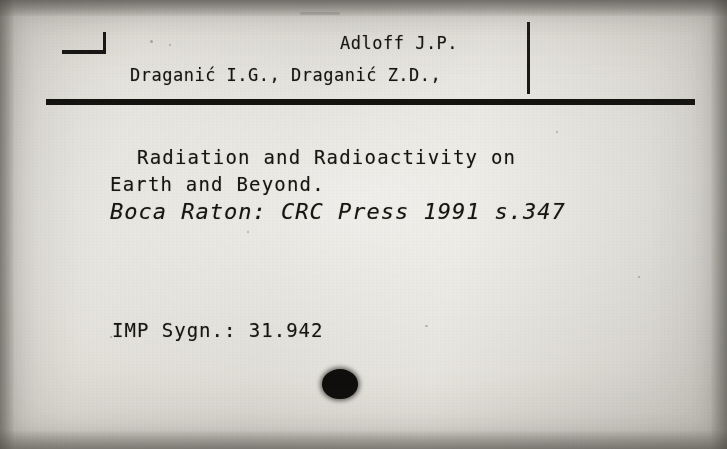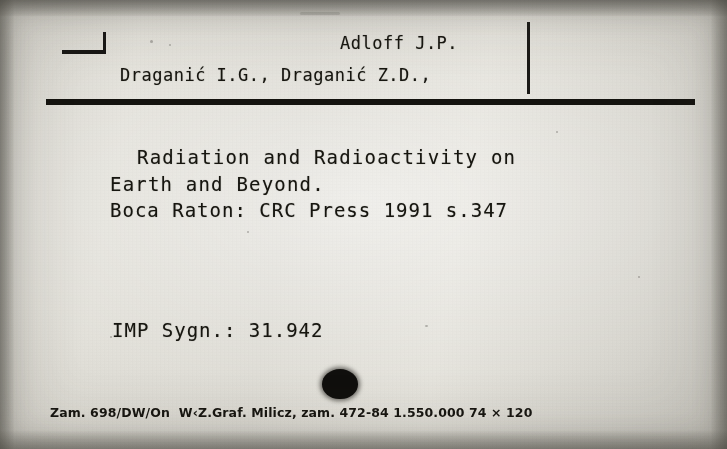--- a/index.html
+++ b/index.html
@@ -110,42 +110,43 @@
     letter-spacing: 0.5px;
     white-space: pre;
     text-shadow: 0 0 1px rgba(30,28,22,0.35);
   }
   .author-1 {
     left: 340px;
     top: 33px;
     font-size: 17px;
   }
   .author-2 {
-    left: 120px;
+    left: 130px;
     top: 65px;
     font-size: 17px;
   }
   .title-1 {
     left: 137px;
     top: 146px;
     font-size: 19px;
     letter-spacing: 1.2px;
   }
   .title-2 {
     left: 110px;
     top: 173px;
     font-size: 19px;
     letter-spacing: 1.2px;
     text-align: center;
   }
   .imprint {
     left: 110px;
     top: 199px;
-    font-size: 19px;
+    font-size: 22px;
     letter-spacing: 1.0px;
+    font-style: italic;
   }
   .signature {
     left: 112px;
     top: 271px;
     font-size: 19px;
     letter-spacing: 1.0px;
     margin-top: 48px;
   }
 
   
@@ -214,21 +215,20 @@
   <div class="hrule"></div>
 
   <div class="txt title-1">Radiation and Radioactivity on</div>
   <div class="txt title-2">Earth and Beyond.</div>
   <div class="txt imprint">Boca Raton: CRC Press 1991 s.347</div>
 
   <div class="txt signature">IMP Sygn.: 31.942</div>
 
   <div class="punch"></div>
 
-  <div class="footer footer-2">Zam. 698/DW/On  W‹Z.Graf. Milicz, zam. 472-84 1.550.000 74 × 120</div>
 
   <div class="speck" style="left:150px; top:40px; width:3px; height:3px;"></div>
   <div class="speck" style="left:169px; top:44px; width:2px; height:2px;"></div>
   <div class="speck" style="left:247px; top:231px; width:2px; height:2px;"></div>
   <div class="speck" style="left:556px; top:131px; width:2px; height:2px;"></div>
   <div class="speck" style="left:425px; top:325px; width:3px; height:2px;"></div>
   <div class="speck" style="left:110px; top:336px; width:2px; height:2px;"></div>
   <div class="speck" style="left:638px; top:276px; width:2px; height:2px;"></div>
   <div class="speck" style="left:300px; top:12px; width:40px; height:3px; border-radius:2px; opacity:0.45;"></div>
 

